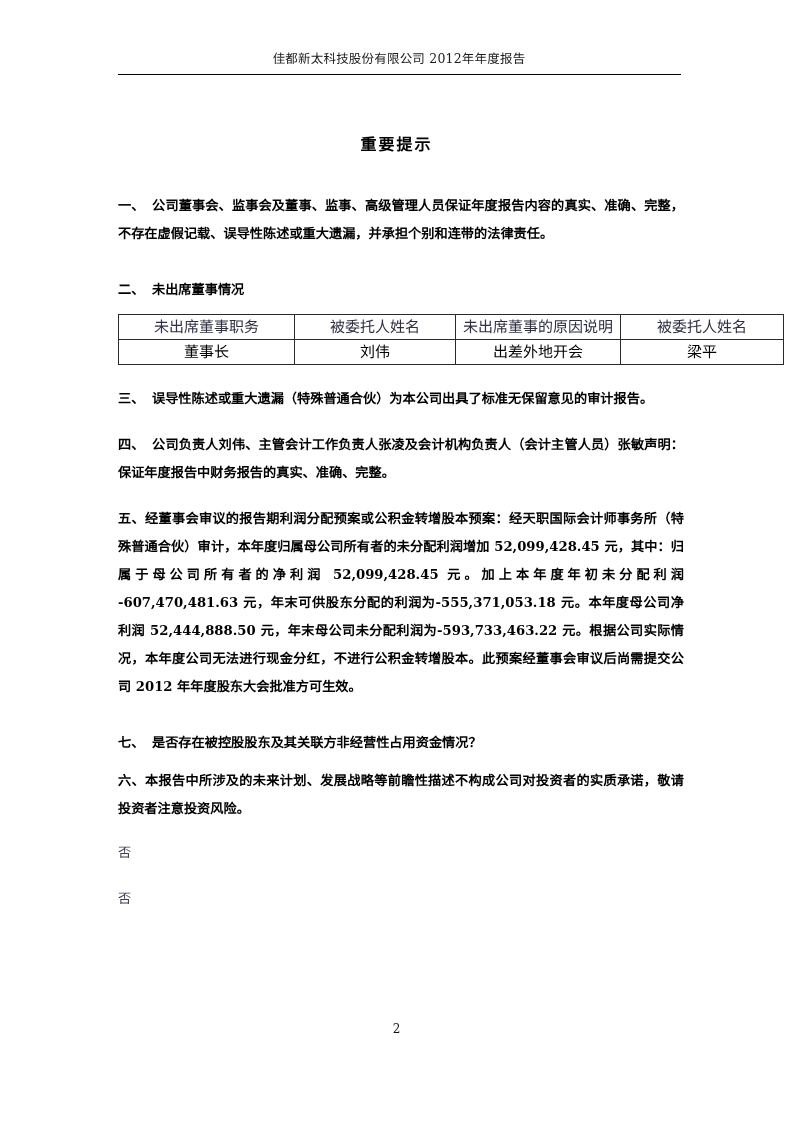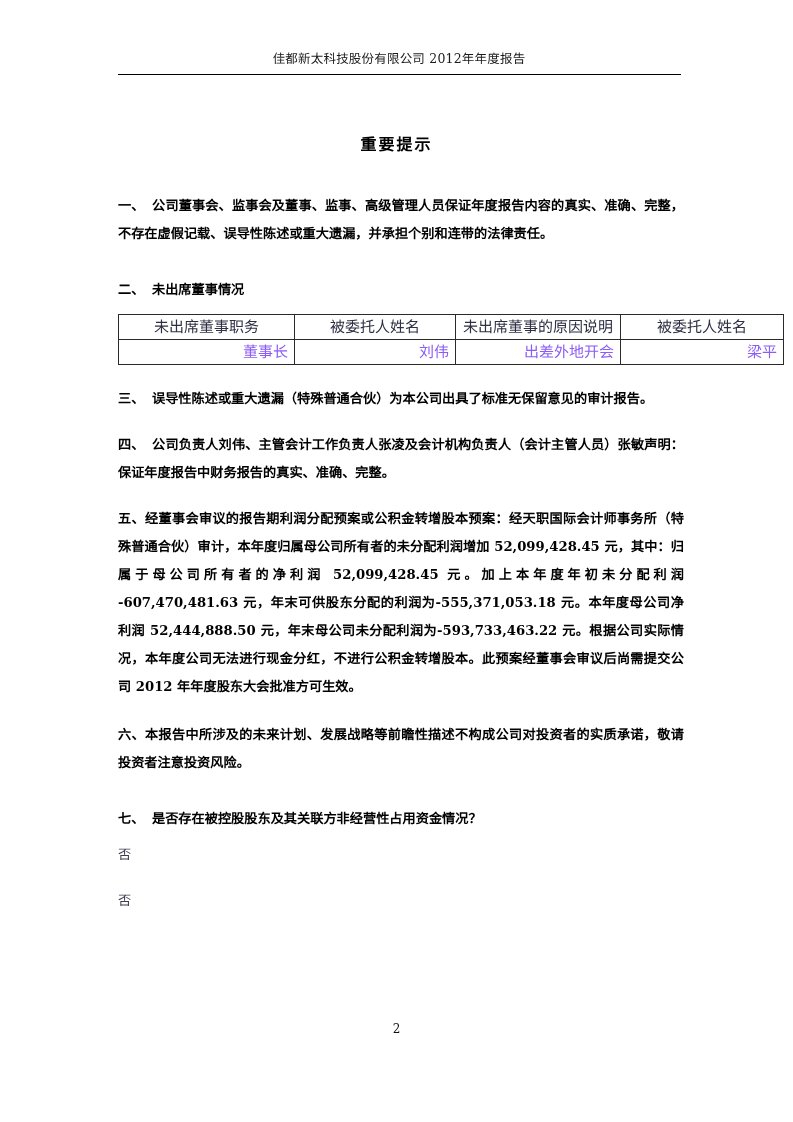--- a/index.html
+++ b/index.html
@@ -109,22 +109,22 @@
     color: #1a1a1a;
     vertical-align: middle;
     overflow: hidden;
     white-space: nowrap;
   }
   .absent-table .th {
     text-align: center;
     color: #2f2f44;
   }
   .absent-table .td {
-    text-align: right;
-    color: #8b5cf6;
+    text-align: center;
+    color: #000000;
   }
   .col-1 { width: 163px; }
   .col-2 { width: 148px; }
   .col-3 { width: 152px; }
   .col-4 { width: 150px; }
 
   
   .page-number {
     position: absolute;
     left: 0;
@@ -175,25 +175,25 @@
     <p class="para">
       <span class="num num-indent">三、</span><span>误导性陈述或重大遗漏（特殊普通合伙）为本公司出具了标准无保留意见的审计报告。</span>
     </p>
 
     <p class="para">
       <span class="num num-indent">四、</span><span>公司负责人刘伟、主管会计工作负责人张凌及会计机构负责人（会计主管人员）张敏声明：保证年度报告中财务报告的真实、准确、完整。</span>
     </p>
 
     <p class="para s5">五、经董事会审议的报告期利润分配预案或公积金转增股本预案：经天职国际会计师事务所（特殊普通合伙）审计，本年度归属母公司所有者的未分配利润增加 52,099,428.45 元，其中：归属于母公司所有者的净利润 52,099,428.45 元。加上本年度年初未分配利润 -607,470,481.63 元，年末可供股东分配的利润为-555,371,053.18 元。本年度母公司净利润 52,444,888.50 元，年末母公司未分配利润为-593,733,463.22 元。根据公司实际情况，本年度公司无法进行现金分红，不进行公积金转增股本。此预案经董事会审议后尚需提交公司 2012 年年度股东大会批准方可生效。</p>
 
-    <p class="para">六、本报告中所涉及的未来计划、发展战略等前瞻性描述不构成公司对投资者的实质承诺，敬请投资者注意投资风险。</p>
-
     <p class="para tight">
       <span class="num num-indent">七、</span><span>是否存在被控股股东及其关联方非经营性占用资金情况？</span>
     </p>
+
+    <p class="para">六、本报告中所涉及的未来计划、发展战略等前瞻性描述不构成公司对投资者的实质承诺，敬请投资者注意投资风险。</p>
     <p class="answer">否</p>
 
     <p class="answer">否</p>
 
   </div>
 
   <div class="page-number">2</div>
 
 </div>
 

